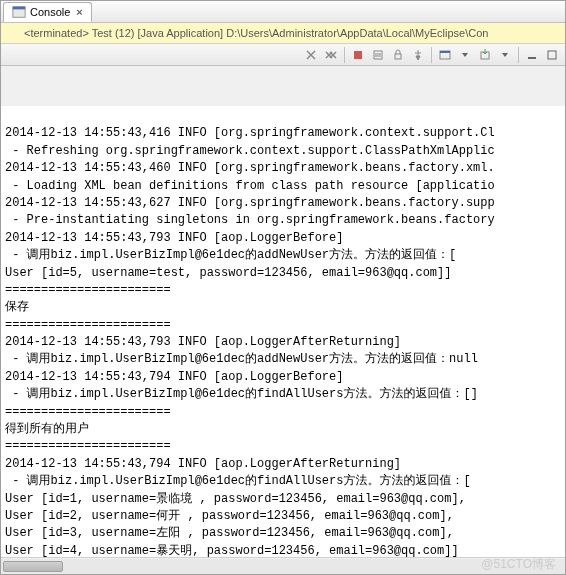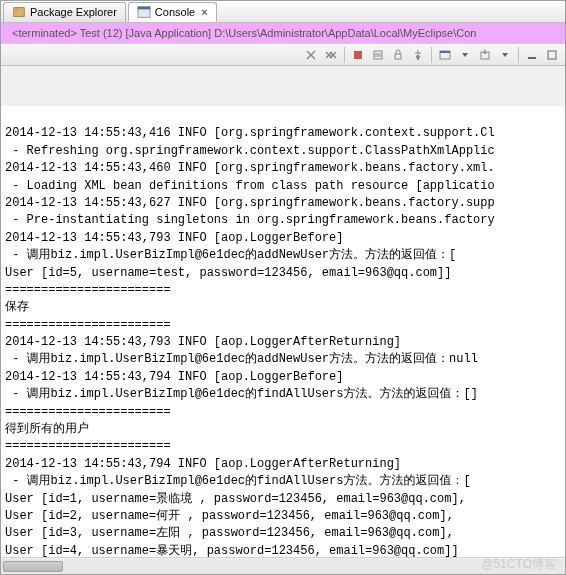--- a/index.html
+++ b/index.html
@@ -45,24 +45,24 @@
       margin-right: 4px;
       display: inline-block;
     }
     .close-x {
       margin-left: 6px;
       color: #666;
       font-weight: bold;
       cursor: pointer;
     }
     .status-line {
-      padding: 4px 11px;
+      padding: 4px 23px;
       font-size: 11px;
       color: #555;
-      background: #f0abfc;
+      background: #fef9c3;
       border-bottom: 1px solid #d0d0d0;
       white-space: nowrap;
       overflow: hidden;
     }
     .toolbar {
       display: flex;
       justify-content: flex-end;
       align-items: center;
       background: linear-gradient(#f8f8f8, #e8e8e8);
       border-bottom: 1px solid #c0c0c0;
@@ -127,29 +127,20 @@
       right: 10px;
       color: #ccc;
       font-size: 12px;
       pointer-events: none;
     }
   </style>
 </head>
 <body>
 
 <div class="tab-bar">
-  <div class="tab">
-    <span class="tab-icon">
-      <svg viewBox="0 0 16 16" width="14" height="14">
-          <rect x="2" y="3" width="12" height="10" fill="#d9b36c" stroke="#a07830"></rect>
-          <rect x="2" y="3" width="5" height="3" fill="#c9a35c"></rect>
-        </svg>
-    </span>
-    <span>Package Explorer</span>
-  </div>
   <div class="tab active">
     <span class="tab-icon">
       <svg viewBox="0 0 16 16" width="14" height="14">
           <rect x="1" y="2" width="14" height="12" fill="#e8e8e8" stroke="#888"></rect>
           <rect x="1" y="2" width="14" height="3" fill="#4a6da7"></rect>
         </svg>
     </span>
     <span>Console</span>
     <span class="close-x">×</span>
   </div>

